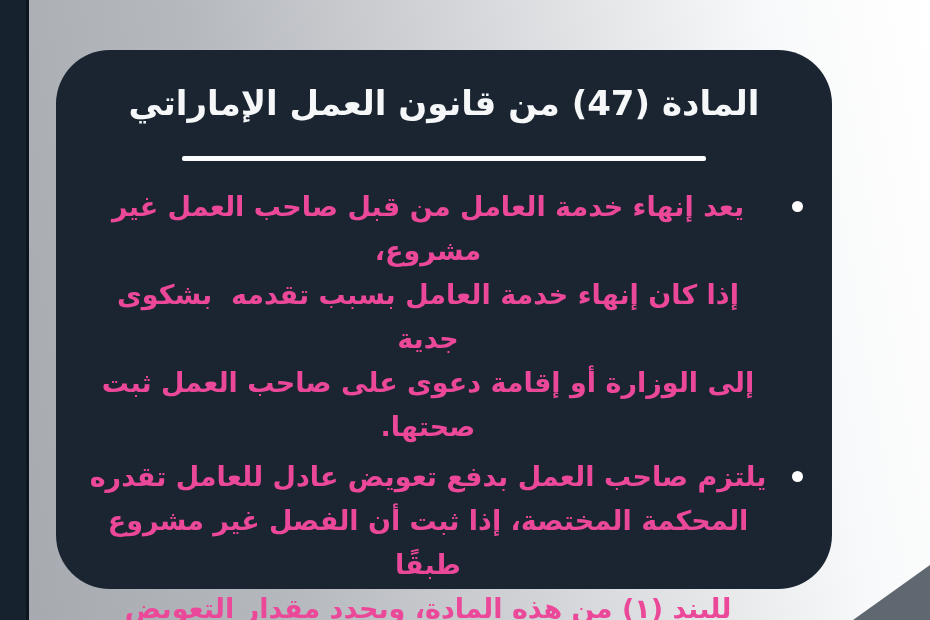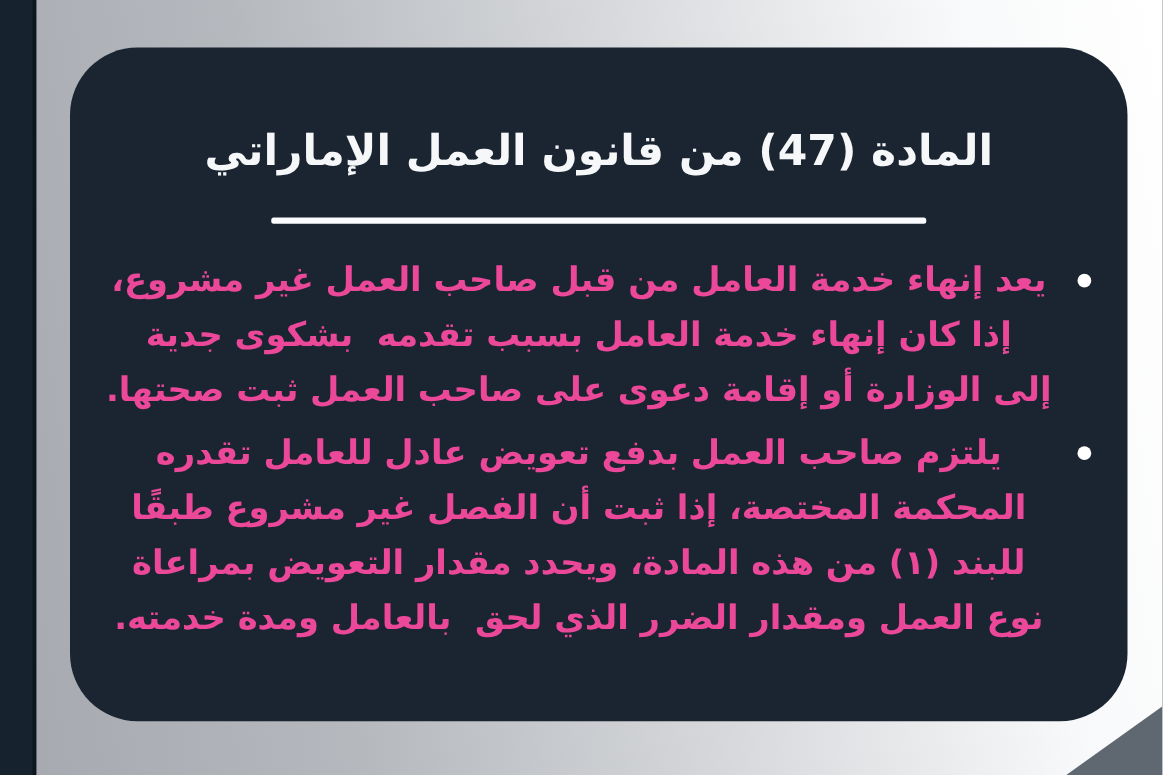--- a/index.html
+++ b/index.html
@@ -25,27 +25,27 @@
   .corner-triangle {
     position: absolute;
     right: 0; bottom: 0;
     width: 77px;
     height: 55px;
     background: #5f6871;
     clip-path: polygon(100% 0, 100% 100%, 0 100%);
   }
   .card {
     position: absolute;
-    left: 56px; top: 38px;
-    width: 846px;
+    left: 56px; top: 50px;
+    width: 776px;
     height: 539px;
     box-sizing: border-box;
     background: #1a2531;
     border-radius: 54px;
-    padding: 54px 26px 0 26px;
+    padding: 24px 26px 0 26px;
     direction: rtl;
   }
   .card-title {
     margin: 4px 0 0 0;
     font-size: 34px;
     line-height: 50px;
     font-weight: bold;
     text-align: center;
     color: #f5f7f8;
   }

